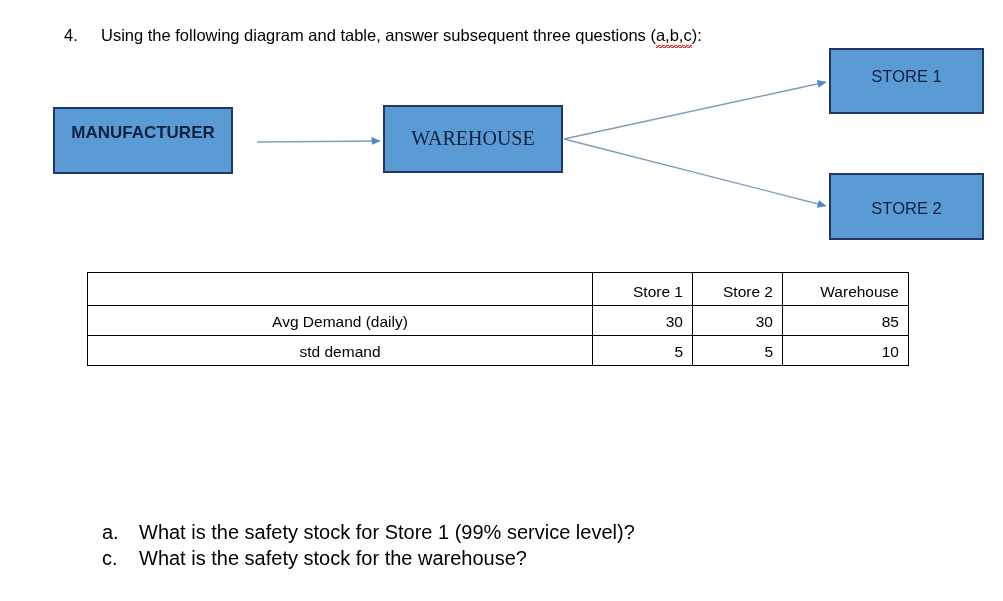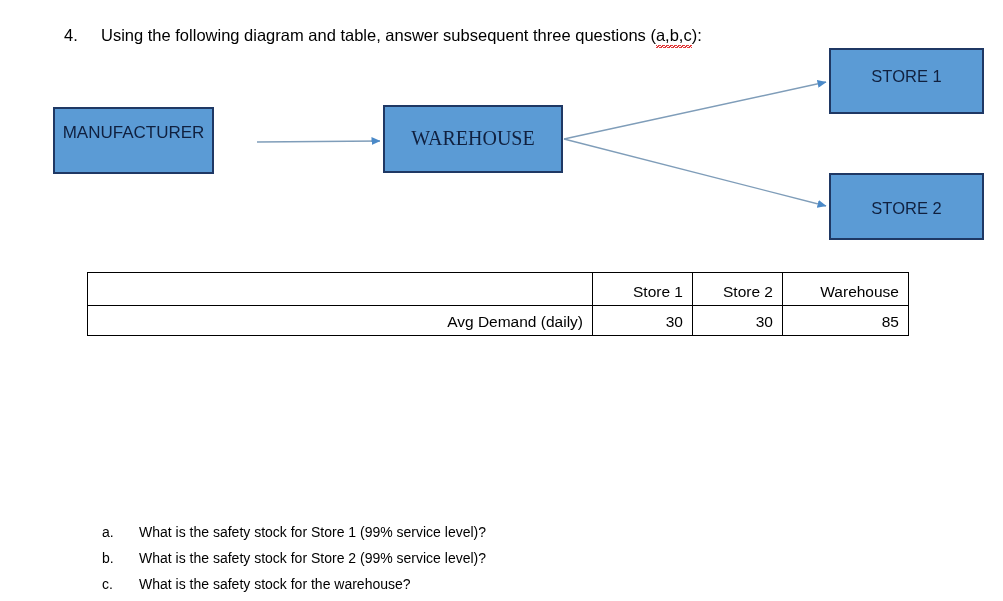--- a/index.html
+++ b/index.html
@@ -67,23 +67,24 @@
     color: #10203f;
     text-align: center;
   }
   .node .node-label {
     display: block;
     width: 100%;
   }
   #node-manufacturer {
     left: 53px;
     top: 67px;
-    width: 161px;
+    width: 180px;
     height: 67px;
     font-size: 17px;
+    font-weight: bold;
   }
   #node-manufacturer .node-label { padding-top: 14px; }
 
   #node-warehouse {
     left: 383px;
     top: 65px;
     width: 180px;
     height: 68px;
     font-family: "Liberation Serif", serif;
     font-size: 20px;
@@ -127,37 +128,37 @@
     color: #000000;
   }
   #data-table td, #data-table th {
     border: 1px solid #000000;
     padding: 0 9px;
     font-weight: normal;
     box-sizing: border-box;
     vertical-align: bottom;
     line-height: 1;
   }
-  #data-table .col-label { width: 505px; text-align: right; }
+  #data-table .col-label { width: 505px; text-align: center; }
   #data-table .col-s1    { width: 100px; text-align: right; }
   #data-table .col-s2    { width: 90px;  text-align: right; }
   #data-table .col-wh    { width: 126px; text-align: right; }
 
   #data-table thead th { text-align: center; vertical-align: bottom; height: 33px; padding-bottom: 6px; }
   #data-table thead th.col-label { text-align: left; }
   #data-table tbody tr { height: 30px; }
   #data-table tbody tr td { padding-bottom: 6px; }
   #data-table tbody tr.tall { height: 62px; }
 
   
   #sub-questions {
     position: absolute;
     left: 102px;
     top: 519px;
-    font-size: 14px;
+    font-size: 20px;
     line-height: 26px;
   }
   #sub-questions .sq-row { white-space: nowrap; }
   #sub-questions .marker {
     display: inline-block;
     width: 37px;
   }
 </style>
 </head>
 <body>
@@ -205,26 +206,29 @@
       <th class="col-wh">Warehouse</th>
     </tr>
   </thead>
   <tbody>
     <tr>
       <td class="col-label">Avg Demand (daily)</td>
       <td class="col-s1">30</td>
       <td class="col-s2">30</td>
       <td class="col-wh">85</td>
     </tr>
+    <tr>
+      <td class="col-label">std demand</td>
+      <td class="col-s1">5</td>
+      <td class="col-s2">5</td>
+      <td class="col-wh">10</td>
+    </tr>
   </tbody>
 </table>
 
 <div id="sub-questions">
   <div class="sq-row">
     <span class="marker">a.</span><span>What is the safety stock for Store 1 (99% service level)?</span>
   </div>
   <div class="sq-row">
-    <span class="marker">b.</span><span>What is the safety stock for Store 2 (99% service level)?</span>
-  </div>
-  <div class="sq-row">
     <span class="marker">c.</span><span>What is the safety stock for the warehouse?</span>
   </div>
 </div>
 
 </body></html>

